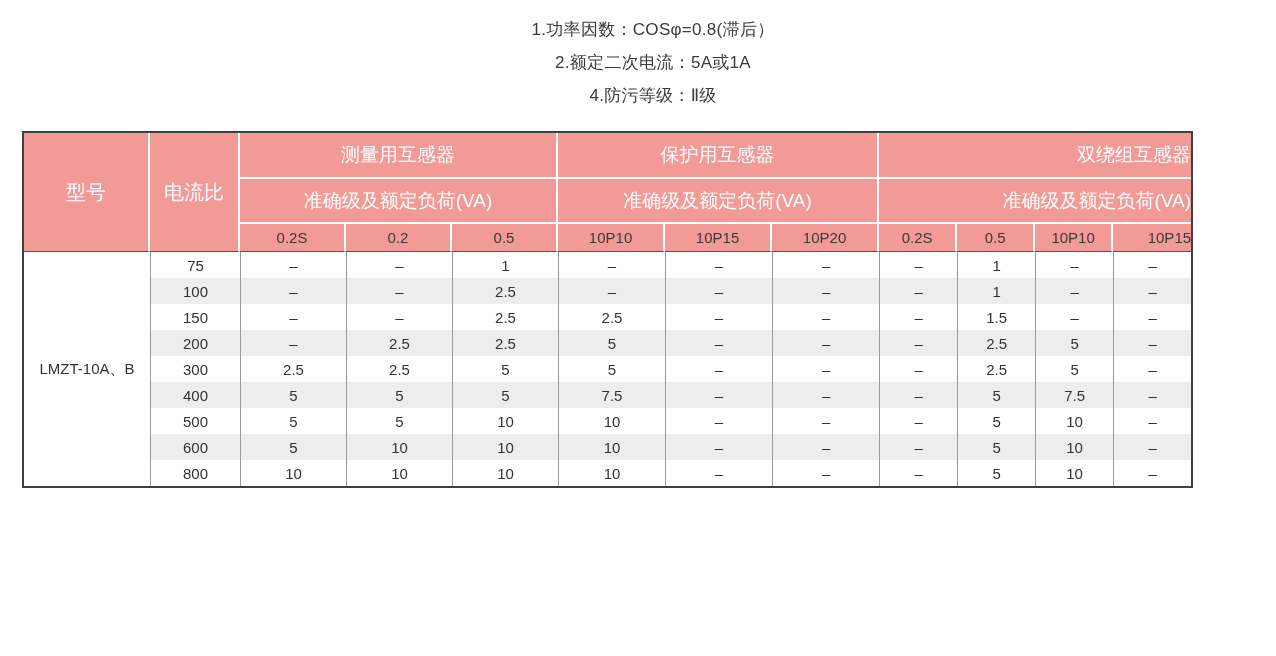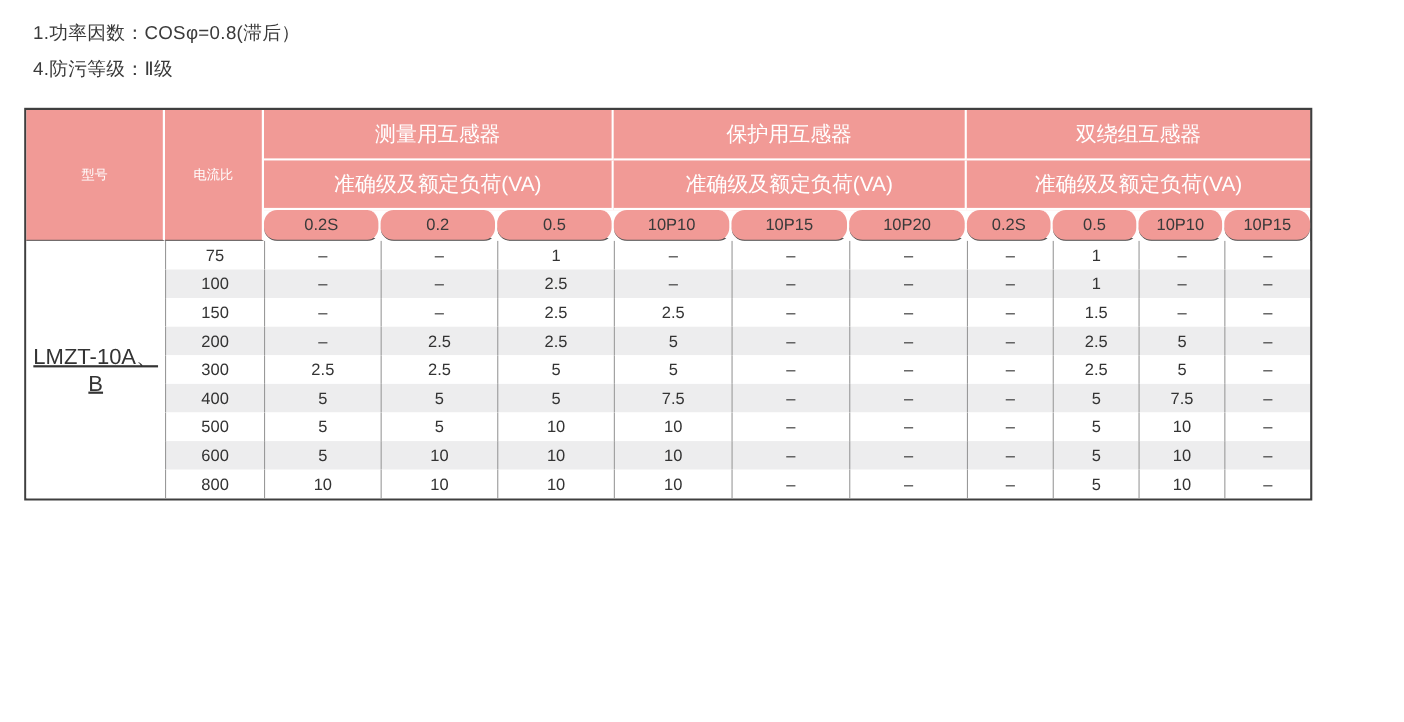--- a/index.html
+++ b/index.html
@@ -7,20 +7,21 @@
     padding: 0;
     background: #ffffff;
     width: 1276px;
     height: 656px;
     font-family: "Liberation Sans", sans-serif;
     color: #3a3a3a;
     overflow: hidden;
   }
   .specs {
     padding: 13px 0 0 30px;
+    text-align: center;
   }
   .spec-line {
     font-size: 17px;
     line-height: 33px;
     white-space: pre;
     letter-spacing: 0.3px;
   }
   .table-wrap {
     margin: 19px 0 0 22px;
     width: 1167px;
@@ -46,52 +47,51 @@
     border-bottom: 2px solid #ffffff;
   }
   .spec-table .h1 th { height: 44px; }
   .spec-table .h2 th { height: 43px; }
   .spec-table .h3 th {
     color: #3a3a3a;
     font-size: 15px;
     height: 27px;
     border-right: 2px solid #ffffff;
     border-bottom: 1px solid #555555;
-    border-radius: 12px;
-  }
-  .spec-table thead th.last-col { border-right: none; }
+  }
+  .spec-table thead th.last-col { border-right: none; text-align: right; }
   .spec-table th.span-rows {
     color: #ffffff;
-    font-size: 12px;
+    font-size: 20px;
     border-right: 2px solid #ffffff;
     border-bottom: 1px solid #555555;
   }
   .spec-table tbody td {
     height: 26px;
     text-align: center;
     vertical-align: middle;
     font-size: 15px;
     color: #333333;
     padding: 0;
     background: #ffffff;
     border-left: 1px solid #999999;
   }
   .spec-table tbody td.first-cell { border-left: none; }
   .spec-table tbody tr:nth-child(even) td { background: #ededee; }
   .spec-table tbody td.model-cell {
     background: #ffffff !important;
-    font-size: 20px;
-    text-decoration: underline;
+    font-size: 15px;
   }
 </style>
 </head>
 <body>
 
 <div class="specs">
   <div class="spec-line">1.功率因数：COSφ=0.8(滞后）</div>
+  <div class="spec-line">2.额定二次电流：5A或1A</div>
   <div class="spec-line">4.防污等级：Ⅱ级</div>
 </div>
 
 <div class="table-wrap">
   <table class="spec-table">
     <colgroup>
       <col style="width:126px">
         <col style="width:90px">
       <col style="width:106px">
         <col style="width:106px">

